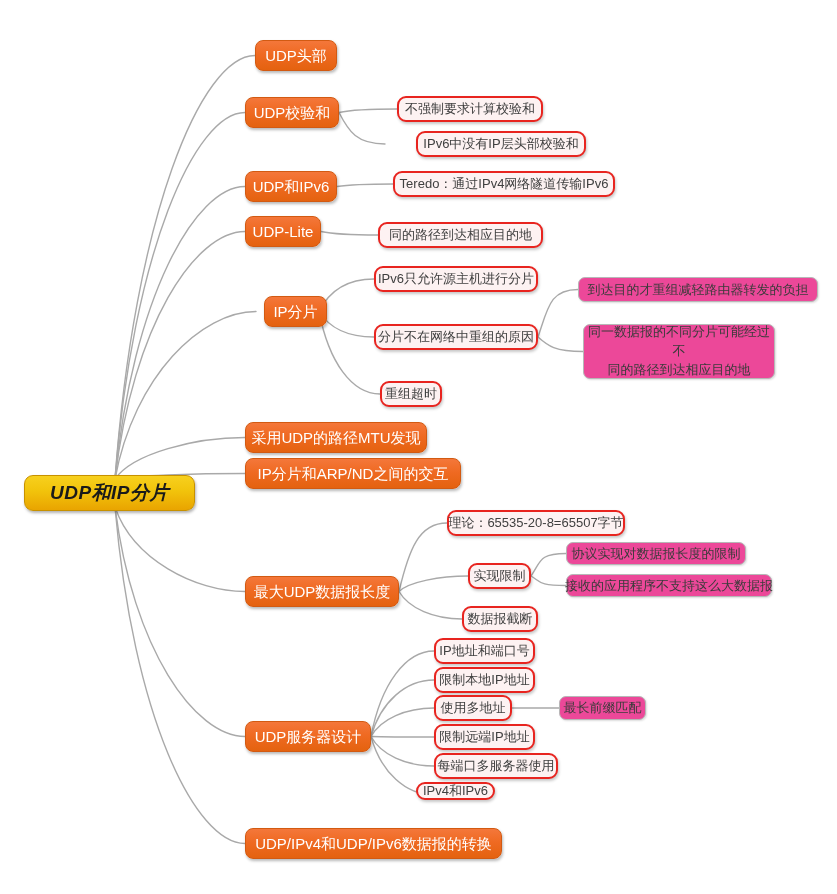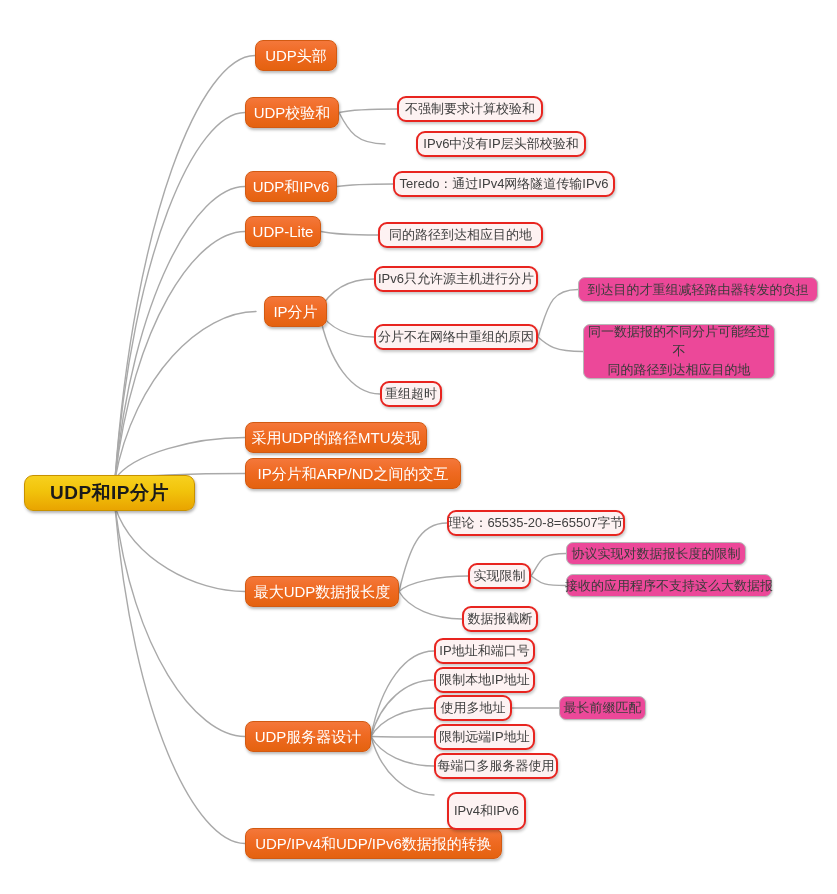--- a/index.html
+++ b/index.html
@@ -114,21 +114,21 @@
       <path d="M 371 736.5 C 381 736.81, 406 737, 434 737" fill="none" stroke="#a9a9a9" stroke-width="1.4" stroke-linecap="round"></path>
       <path d="M 371 736.5 C 381 754.79, 406 766, 434 766" fill="none" stroke="#a9a9a9" stroke-width="1.4" stroke-linecap="round"></path>
       <path d="M 371 736.5 C 381 772.77, 406 795, 434 795" fill="none" stroke="#a9a9a9" stroke-width="1.4" stroke-linecap="round"></path>
       <path d="M 538 337 C 548 307.55, 550 289.5, 578 289.5" fill="none" stroke="#a9a9a9" stroke-width="1.4" stroke-linecap="round"></path>
       <path d="M 538 337 C 548 345.99, 555 351.5, 583 351.5" fill="none" stroke="#a9a9a9" stroke-width="1.4" stroke-linecap="round"></path>
       <path d="M 531 576 C 541 562.05, 538 553.5, 566 553.5" fill="none" stroke="#a9a9a9" stroke-width="1.4" stroke-linecap="round"></path>
       <path d="M 531 576 C 541 581.89, 538 585.5, 566 585.5" fill="none" stroke="#a9a9a9" stroke-width="1.4" stroke-linecap="round"></path>
       <path d="M 512 708 C 522 708, 531 708, 559 708" fill="none" stroke="#a9a9a9" stroke-width="1.4" stroke-linecap="round"></path>
     </svg>
   <div id="nodes-layer">
-      <div class="node root" style="left: 24px; top: 475px; width: 171px; height: 36px;">UDP和IP分片</div>
+      <div class="node root" style="left: 24px; top: 475px; width: 171px; height: 36px; font-style: italic;">UDP和IP分片</div>
       <div class="node lv1" style="left: 255px; top: 40px; width: 82px; height: 31px;">UDP头部</div>
       <div class="node lv1" style="left: 245px; top: 97px; width: 94px; height: 31px;">UDP校验和</div>
       <div class="node lv1" style="left: 245px; top: 171px; width: 92px; height: 31px;">UDP和IPv6</div>
       <div class="node lv1" style="left: 245px; top: 216px; width: 76px; height: 31px; text-align: center;">UDP-Lite</div>
       <div class="node lv1" style="left: 264px; top: 296px; width: 63px; height: 31px;">IP分片</div>
       <div class="node lv1" style="left: 245px; top: 422px; width: 182px; height: 31px;">采用UDP的路径MTU发现</div>
       <div class="node lv1" style="left: 245px; top: 458px; width: 216px; height: 31px;">IP分片和ARP/ND之间的交互</div>
       <div class="node lv1" style="left: 245px; top: 576px; width: 154px; height: 31px;">最大UDP数据报长度</div>
       <div class="node lv1" style="left: 245px; top: 721px; width: 126px; height: 31px;">UDP服务器设计</div>
       <div class="node lv1" style="left: 245px; top: 828px; width: 257px; height: 31px;">UDP/IPv4和UDP/IPv6数据报的转换</div>
@@ -140,21 +140,21 @@
       <div class="node lv2" style="left: 374px; top: 324px; width: 164px; height: 26px;">分片不在网络中重组的原因</div>
       <div class="node lv2" style="left: 380px; top: 381px; width: 62px; height: 26px;">重组超时</div>
       <div class="node lv2" style="left: 447px; top: 510px; width: 178px; height: 26px;">理论：65535-20-8=65507字节</div>
       <div class="node lv2" style="left: 468px; top: 563px; width: 63px; height: 26px;">实现限制</div>
       <div class="node lv2" style="left: 462px; top: 606px; width: 76px; height: 26px;">数据报截断</div>
       <div class="node lv2" style="left: 434px; top: 638px; width: 101px; height: 26px;">IP地址和端口号</div>
       <div class="node lv2" style="left: 434px; top: 667px; width: 101px; height: 26px;">限制本地IP地址</div>
       <div class="node lv2" style="left: 434px; top: 695px; width: 78px; height: 26px; border-radius: 9px;">使用多地址</div>
       <div class="node lv2" style="left: 434px; top: 724px; width: 101px; height: 26px;">限制远端IP地址</div>
       <div class="node lv2" style="left: 434px; top: 753px; width: 124px; height: 26px;">每端口多服务器使用</div>
-      <div class="node lv2" style="left: 447px; top: 782px; width: 79px; height: 38px; margin-top: 10px;">IPv4和IPv6</div>
+      <div class="node lv2" style="left: 416px; top: 782px; width: 79px; height: 18px;">IPv4和IPv6</div>
       <div class="node lv3" style="left: 578px; top: 277px; width: 240px; height: 25px;">到达目的才重组减轻路由器转发的负担</div>
       <div class="node lv3 multiline" style="left: 583px; top: 324px; width: 192px; height: 55px;">同一数据报的不同分片可能经过不
 同的路径到达相应目的地</div>
       <div class="node lv3" style="left: 566px; top: 542px; width: 180px; height: 23px;">协议实现对数据报长度的限制</div>
       <div class="node lv3" style="left: 566px; top: 574px; width: 206px; height: 23px;">接收的应用程序不支持这么大数据报</div>
       <div class="node lv3" style="left: 559px; top: 696px; width: 87px; height: 24px;">最长前缀匹配</div>
     </div>
 </div>
 
 </body></html>

